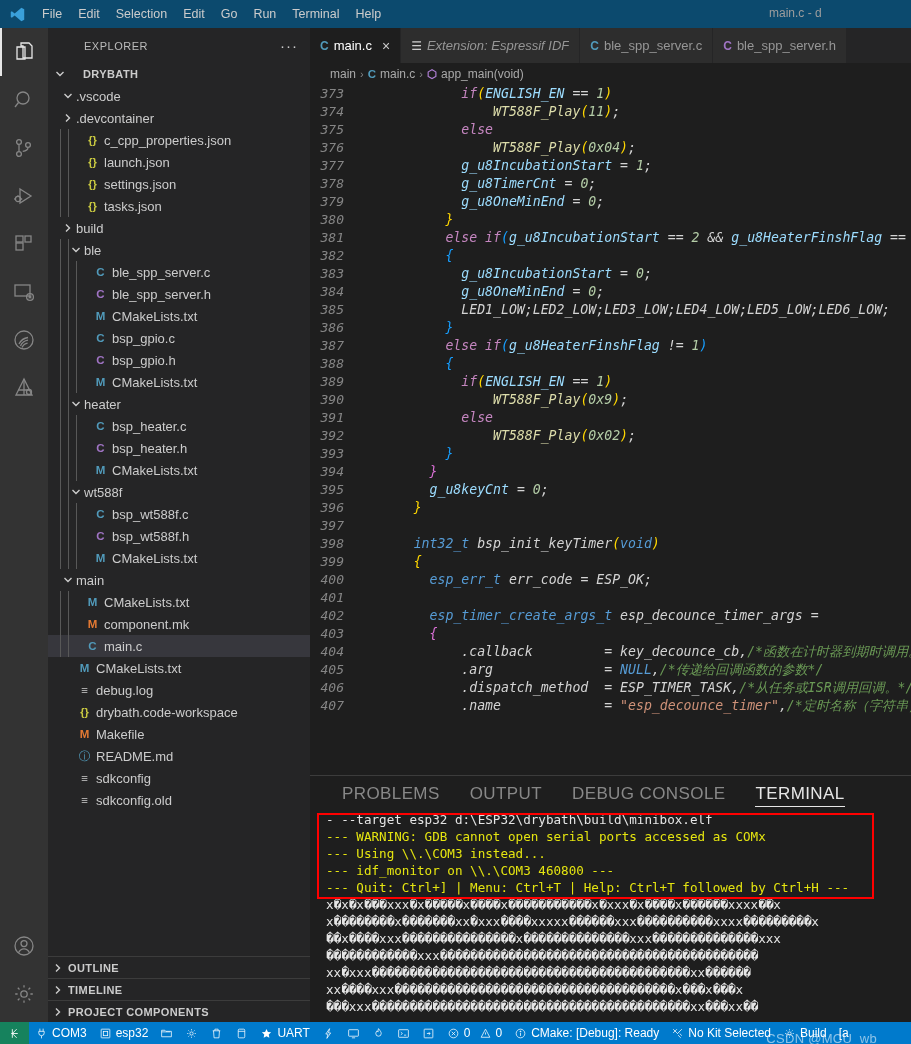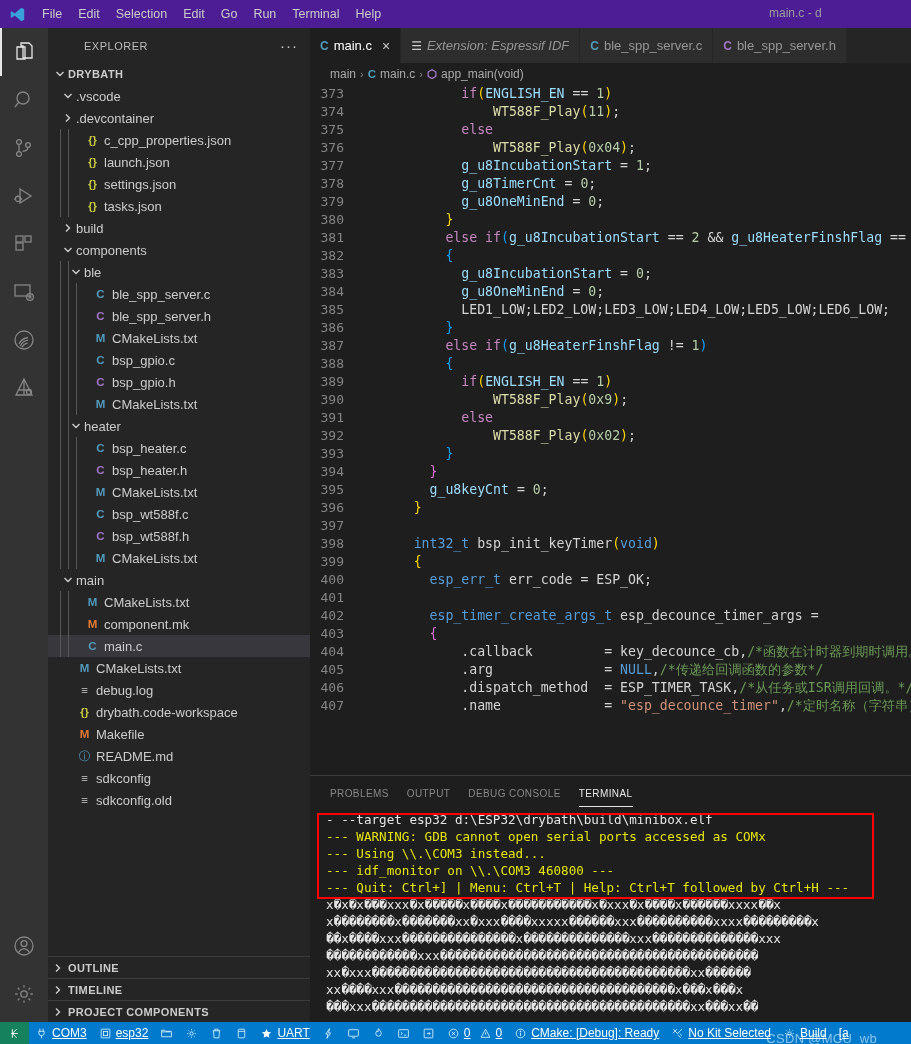--- a/index.html
+++ b/index.html
@@ -7,21 +7,21 @@
     width: 911px; height: 1044px;
     background: #1e1e1e;
     font-family: "Liberation Sans", sans-serif;
     overflow: hidden;
     color: #cccccc;
   }
   .app { width: 911px; height: 1044px; display: flex; flex-direction: column; }
 
   
   .titlebar {
-    height: 28px; background: #4c1d95; display: flex; align-items: center;
+    height: 28px; background: #0c4a6e; display: flex; align-items: center;
     flex: 0 0 28px; position: relative;
   }
   .vscode-logo { width: 34px; display: flex; align-items: center; justify-content: center; }
   .vscode-logo svg { width: 17px; height: 17px; }
   .menu { display: flex; align-items: center; gap: 0; }
   .menu-item {
     font-size: 12.5px; color: #cccccc; padding: 3px 8px; cursor: default;
     white-space: nowrap;
   }
   .title-text-wrap { position:absolute; right: 22px; top: 6px; font-size:12px; color:#9d9d9d;
@@ -69,21 +69,21 @@
   .ficon { width: 17px; flex: 0 0 17px; font-size: 11.5px; text-align: center; font-weight: 700;
            font-family: "Liberation Sans", sans-serif; margin-right: 3px; }
   .ficon.c-blue { color: #519aba; }
   .ficon.c-pink { color: #a074c4; }
   .ficon.m-blue { color: #519aba; }
   .ficon.m-orange { color: #e37933; }
   .ficon.json { color: #cbcb41; font-size: 11px; }
   .ficon.log { color: #cccccc; font-weight: 400; }
   .ficon.info { color: #519aba; font-weight: 400; }
   .lbl { font-size: 13px; }
-  .lbl.root { font-weight: 700; font-size: 11px; letter-spacing: .4px; }
+  .lbl.root { font-weight: 700; font-size: 11px; letter-spacing: .4px; margin-left: 15px; }
   .indent-guide {
     position: absolute; top: 0; bottom: 0; width: 1px; background: #585858;
   }
   .sb-sections { flex: 0 0 auto; }
   .sb-section {
     height: 22px; border-top: 1px solid #3c3c3c; display: flex; align-items: center;
     font-size: 11px; font-weight: 700; letter-spacing: .4px; color: #cccccc; cursor: pointer;
     padding-left: 4px;
   }
   .sb-section .twisty { margin-right: 4px; }
@@ -110,21 +110,21 @@
 
   .breadcrumbs {
     height: 22px; flex: 0 0 22px; display: flex; align-items: center; gap: 4px;
     padding-left: 20px; font-size: 12px; color: #a9a9a9;
   }
   .bc-sep { color: #858585; font-size: 11px; }
   .bc-ic { font-weight: 700; font-size: 11.5px; }
   .bc-ic.c-blue { color: #519aba; }
   .bc-ic.sym { color: #b180d7; }
 
-  .code-scroll { flex: 1 1 auto; overflow: hidden; position: relative; }
+  .code-scroll { flex: 1 1 auto; overflow: hidden; position: relative; font-style: italic; }
   .code {
     font-family: "DejaVu Sans Mono", "Liberation Mono", monospace;
     font-size: 13.2px; line-height: 18px; white-space: pre;
   }
   .cline { height: 18px; display: flex; }
   .lnum {
     width: 56px; flex: 0 0 56px; text-align: right; padding-right: 22px;
     color: #858585; font-family: "DejaVu Sans Mono", monospace; font-size: 13px;
   }
   .ctext { flex: 1 1 auto; position: relative; padding-left: 0; }
@@ -142,22 +142,22 @@
   .p3 { color: #179fff; }
   .op { color: #d4d4d4; }
 
   
   .panel {
     flex: 0 0 247px; height: 247px; background: #1e1e1e;
     border-top: 1px solid #3c3c3c; display: flex; flex-direction: column; min-height:0;
   }
   .panel-tabs { height: 35px; flex: 0 0 35px; display: flex; align-items: center; padding-left: 20px; gap: 18px;}
   .ptab {
-    font-size: 10px; letter-spacing: .4px; color: #888888; cursor: pointer;
-    height: 35px; display: flex; align-items: center; position: relative; text-transform: uppercase;
+    font-size: 17px; letter-spacing: .4px; color: #888888; cursor: pointer;
+    height: 35px; display: flex; align-items: center; position: relative; text-transform: uppercase; margin-left: 12px;
   }
   .ptab.active { color: #e7e7e7; }
   .ptab.active::after {
     content:""; position: absolute; left:0; right:0; bottom: 4px; height: 1px; background: #e7e7e7;
   }
   .term-wrap { flex: 1 1 auto; position: relative; overflow: hidden; padding-left: 16px; }
   .term {
     font-family: "DejaVu Sans Mono", "Liberation Mono", monospace;
     font-size: 12.6px; line-height: 17px; white-space: pre; color: #cccccc;
   }
@@ -165,21 +165,21 @@
   .term .white  { color: #e5e5e5; }
   .term .garble { color: #e5e5e5; letter-spacing: 0px; }
   .redbox {
     position: absolute; left: 7px; top: 2px; width: 557px; height: 86px;
     border: 2px solid #ff0000; pointer-events: none;
   }
 
   
   .statusbar {
     height: 22px; flex: 0 0 22px; background: #007acc; display: flex; align-items: center;
-    font-size: 12px; color: #ffffff; position: relative; overflow: hidden; text-decoration: underline;
+    font-size: 12px; color: #ffffff; position: relative; overflow: hidden;
   }
   .sb-remote {
     background: #16825d; height: 22px; display: flex; align-items: center;
     padding: 0 8px; color: #fff;
   }
   .sb-remote svg { width: 13px; height: 13px; stroke: #ffffff; fill:none; stroke-width:1.6; }
   .sb-item {
     display: flex; align-items: center; gap: 4px; padding: 0 6px; height: 22px;
     white-space: nowrap; cursor: pointer;
   }
@@ -350,124 +350,126 @@
             <div class="indent-guide" style="left: 20px;"></div>
           </div>
           <div class="row">
             <div style="flex: 0 0 14px; height: 22px;"></div>
             <span class="twisty"><svg viewBox="0 0 12 12">
                 <polyline points="4,2.5 7.5,6 4,9.5"></polyline>
               </svg></span>
             <span class="lbl">build</span>
           </div>
           <div class="row">
-            <div style="flex: 0 0 14px; height: 22px;"></div>
+            <div style="flex: 0 0 22px; height: 22px;"></div>
             <span class="twisty"><svg viewBox="0 0 12 12">
                 <polyline points="2.5,4 6,7.5 9.5,4"></polyline>
               </svg></span>
-            <span class="lbl">components</span>
+            <span class="lbl">ble</span>
+            <div class="indent-guide" style="left: 12px;"></div>
+            <div class="indent-guide" style="left: 20px;"></div>
+          </div>
+          <div class="row">
+            <div style="flex: 0 0 30px; height: 22px;"></div>
+            <span class="twisty"></span>
+            <span class="ficon c-blue">C</span>
+            <span class="lbl">ble_spp_server.c</span>
+            <div class="indent-guide" style="left: 12px;"></div>
+            <div class="indent-guide" style="left: 20px;"></div>
+            <div class="indent-guide" style="left: 28px;"></div>
+          </div>
+          <div class="row">
+            <div style="flex: 0 0 30px; height: 22px;"></div>
+            <span class="twisty"></span>
+            <span class="ficon c-pink">C</span>
+            <span class="lbl">ble_spp_server.h</span>
+            <div class="indent-guide" style="left: 12px;"></div>
+            <div class="indent-guide" style="left: 20px;"></div>
+            <div class="indent-guide" style="left: 28px;"></div>
+          </div>
+          <div class="row">
+            <div style="flex: 0 0 30px; height: 22px;"></div>
+            <span class="twisty"></span>
+            <span class="ficon m-blue">M</span>
+            <span class="lbl">CMakeLists.txt</span>
+            <div class="indent-guide" style="left: 12px;"></div>
+            <div class="indent-guide" style="left: 20px;"></div>
+            <div class="indent-guide" style="left: 28px;"></div>
+          </div>
+          <div class="row">
+            <div style="flex: 0 0 30px; height: 22px;"></div>
+            <span class="twisty"></span>
+            <span class="ficon c-blue">C</span>
+            <span class="lbl">bsp_gpio.c</span>
+            <div class="indent-guide" style="left: 12px;"></div>
+            <div class="indent-guide" style="left: 20px;"></div>
+            <div class="indent-guide" style="left: 28px;"></div>
+          </div>
+          <div class="row">
+            <div style="flex: 0 0 30px; height: 22px;"></div>
+            <span class="twisty"></span>
+            <span class="ficon c-pink">C</span>
+            <span class="lbl">bsp_gpio.h</span>
+            <div class="indent-guide" style="left: 12px;"></div>
+            <div class="indent-guide" style="left: 20px;"></div>
+            <div class="indent-guide" style="left: 28px;"></div>
+          </div>
+          <div class="row">
+            <div style="flex: 0 0 30px; height: 22px;"></div>
+            <span class="twisty"></span>
+            <span class="ficon m-blue">M</span>
+            <span class="lbl">CMakeLists.txt</span>
+            <div class="indent-guide" style="left: 12px;"></div>
+            <div class="indent-guide" style="left: 20px;"></div>
+            <div class="indent-guide" style="left: 28px;"></div>
           </div>
           <div class="row">
             <div style="flex: 0 0 22px; height: 22px;"></div>
             <span class="twisty"><svg viewBox="0 0 12 12">
                 <polyline points="2.5,4 6,7.5 9.5,4"></polyline>
               </svg></span>
-            <span class="lbl">ble</span>
+            <span class="lbl">heater</span>
             <div class="indent-guide" style="left: 12px;"></div>
             <div class="indent-guide" style="left: 20px;"></div>
           </div>
           <div class="row">
             <div style="flex: 0 0 30px; height: 22px;"></div>
             <span class="twisty"></span>
             <span class="ficon c-blue">C</span>
-            <span class="lbl">ble_spp_server.c</span>
+            <span class="lbl">bsp_heater.c</span>
             <div class="indent-guide" style="left: 12px;"></div>
             <div class="indent-guide" style="left: 20px;"></div>
             <div class="indent-guide" style="left: 28px;"></div>
           </div>
           <div class="row">
             <div style="flex: 0 0 30px; height: 22px;"></div>
             <span class="twisty"></span>
             <span class="ficon c-pink">C</span>
-            <span class="lbl">ble_spp_server.h</span>
+            <span class="lbl">bsp_heater.h</span>
             <div class="indent-guide" style="left: 12px;"></div>
             <div class="indent-guide" style="left: 20px;"></div>
             <div class="indent-guide" style="left: 28px;"></div>
           </div>
           <div class="row">
             <div style="flex: 0 0 30px; height: 22px;"></div>
             <span class="twisty"></span>
             <span class="ficon m-blue">M</span>
             <span class="lbl">CMakeLists.txt</span>
             <div class="indent-guide" style="left: 12px;"></div>
             <div class="indent-guide" style="left: 20px;"></div>
             <div class="indent-guide" style="left: 28px;"></div>
           </div>
           <div class="row">
-            <div style="flex: 0 0 30px; height: 22px;"></div>
-            <span class="twisty"></span>
-            <span class="ficon c-blue">C</span>
-            <span class="lbl">bsp_gpio.c</span>
-            <div class="indent-guide" style="left: 12px;"></div>
-            <div class="indent-guide" style="left: 20px;"></div>
-            <div class="indent-guide" style="left: 28px;"></div>
-          </div>
-          <div class="row">
-            <div style="flex: 0 0 30px; height: 22px;"></div>
-            <span class="twisty"></span>
-            <span class="ficon c-pink">C</span>
-            <span class="lbl">bsp_gpio.h</span>
-            <div class="indent-guide" style="left: 12px;"></div>
-            <div class="indent-guide" style="left: 20px;"></div>
-            <div class="indent-guide" style="left: 28px;"></div>
-          </div>
-          <div class="row">
-            <div style="flex: 0 0 30px; height: 22px;"></div>
-            <span class="twisty"></span>
-            <span class="ficon m-blue">M</span>
-            <span class="lbl">CMakeLists.txt</span>
-            <div class="indent-guide" style="left: 12px;"></div>
-            <div class="indent-guide" style="left: 20px;"></div>
-            <div class="indent-guide" style="left: 28px;"></div>
-          </div>
-          <div class="row">
             <div style="flex: 0 0 22px; height: 22px;"></div>
             <span class="twisty"><svg viewBox="0 0 12 12">
                 <polyline points="2.5,4 6,7.5 9.5,4"></polyline>
               </svg></span>
-            <span class="lbl">heater</span>
-            <div class="indent-guide" style="left: 12px;"></div>
-            <div class="indent-guide" style="left: 20px;"></div>
-          </div>
-          <div class="row">
-            <div style="flex: 0 0 30px; height: 22px;"></div>
-            <span class="twisty"></span>
-            <span class="ficon c-blue">C</span>
-            <span class="lbl">bsp_heater.c</span>
-            <div class="indent-guide" style="left: 12px;"></div>
-            <div class="indent-guide" style="left: 20px;"></div>
-            <div class="indent-guide" style="left: 28px;"></div>
-          </div>
-          <div class="row">
-            <div style="flex: 0 0 30px; height: 22px;"></div>
-            <span class="twisty"></span>
-            <span class="ficon c-pink">C</span>
-            <span class="lbl">bsp_heater.h</span>
-            <div class="indent-guide" style="left: 12px;"></div>
-            <div class="indent-guide" style="left: 20px;"></div>
-            <div class="indent-guide" style="left: 28px;"></div>
-          </div>
-          <div class="row">
-            <div style="flex: 0 0 30px; height: 22px;"></div>
-            <span class="twisty"></span>
-            <span class="ficon m-blue">M</span>
-            <span class="lbl">CMakeLists.txt</span>
-            <div class="indent-guide" style="left: 12px;"></div>
-            <div class="indent-guide" style="left: 20px;"></div>
-            <div class="indent-guide" style="left: 28px;"></div>
+            <span class="lbl">wt588f</span>
+            <div class="indent-guide" style="left: 12px;"></div>
+            <div class="indent-guide" style="left: 20px;"></div>
           </div>
           <div class="row">
             <div style="flex: 0 0 30px; height: 22px;"></div>
             <span class="twisty"></span>
             <span class="ficon c-blue">C</span>
             <span class="lbl">bsp_wt588f.c</span>
             <div class="indent-guide" style="left: 12px;"></div>
             <div class="indent-guide" style="left: 20px;"></div>
             <div class="indent-guide" style="left: 28px;"></div>
           </div>

